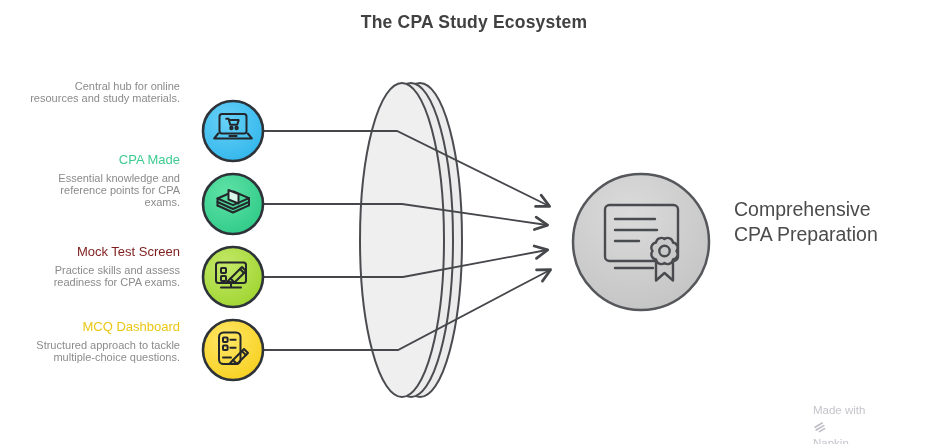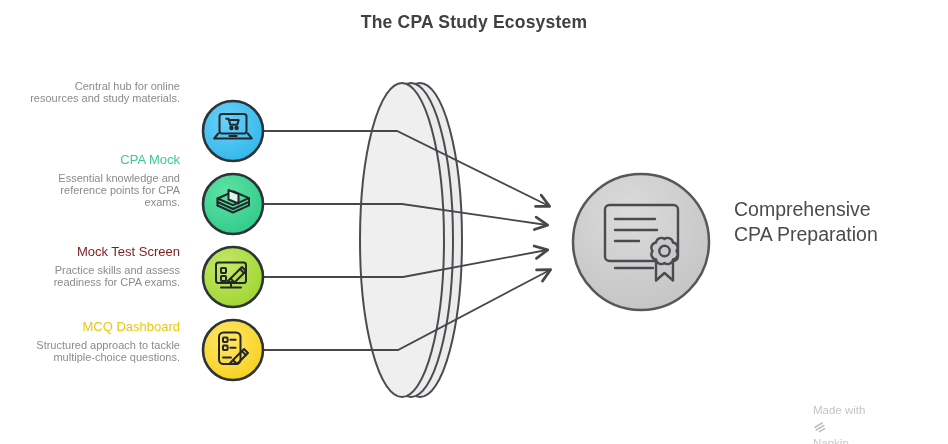--- a/index.html
+++ b/index.html
@@ -138,21 +138,21 @@
     </g>
   </svg>
 
   <div class="title">The CPA Study Ecosystem</div>
 
   <div class="item" style="top:80px;">
     <div class="item-desc">Central hub for online resources and study materials.</div>
   </div>
 
   <div class="item" style="top:152px;">
-    <div class="item-label" style="color: rgb(62, 203, 146);">CPA Mock</div>
+    <div class="item-label" style="color: rgb(62, 203, 146);">CPA Made</div>
     <div class="item-desc">Essential knowledge and reference points for CPA exams.</div>
   </div>
 
   <div class="item" style="top:244px;">
     <div class="item-label" style="color: #7f1d1d;">Mock Test Screen</div>
     <div class="item-desc">Practice skills and assess readiness for CPA exams.</div>
   </div>
 
   <div class="item" style="top:319px;">
     <div class="item-label" style="color: rgb(233, 199, 20);">MCQ Dashboard</div>

